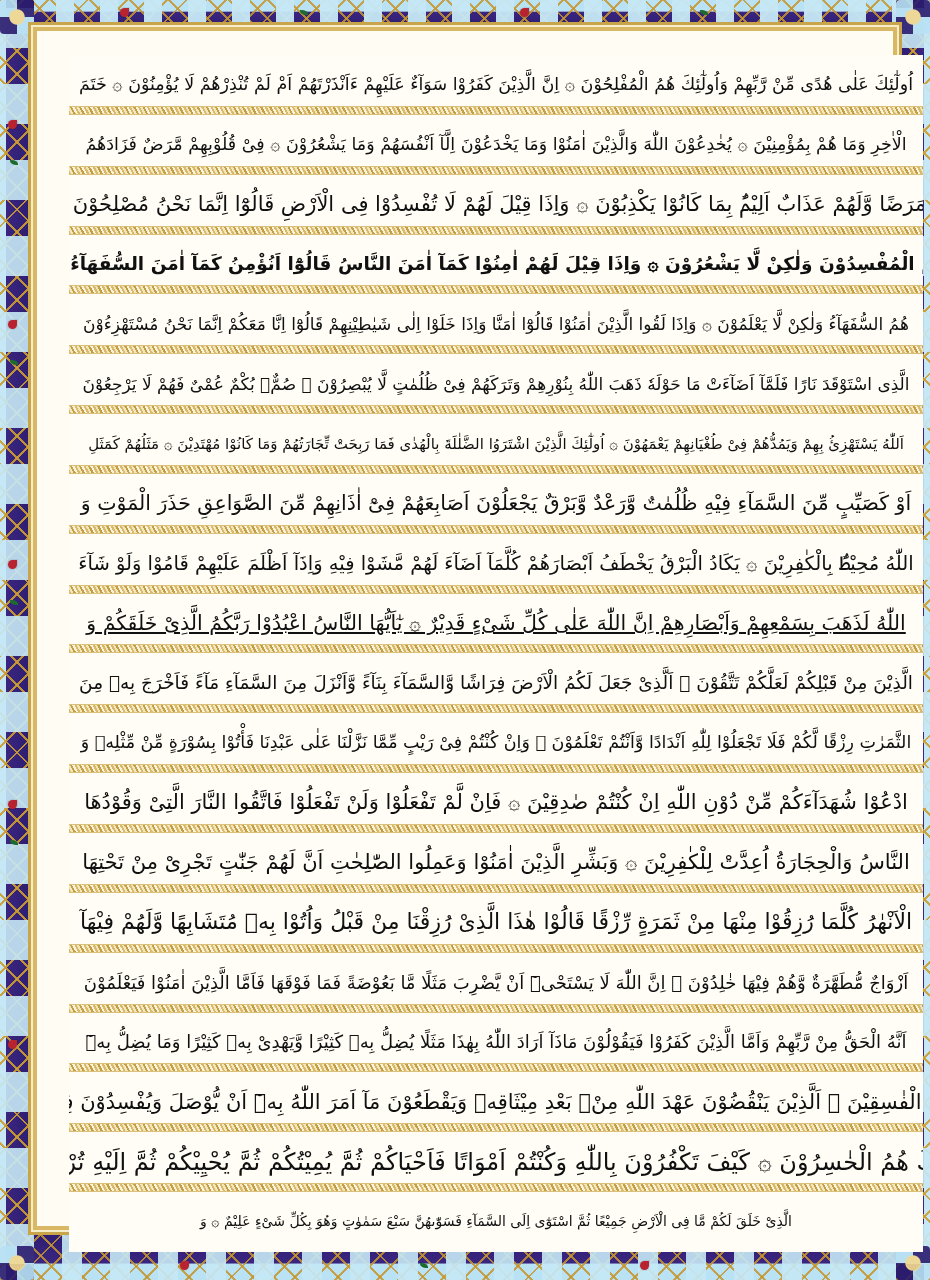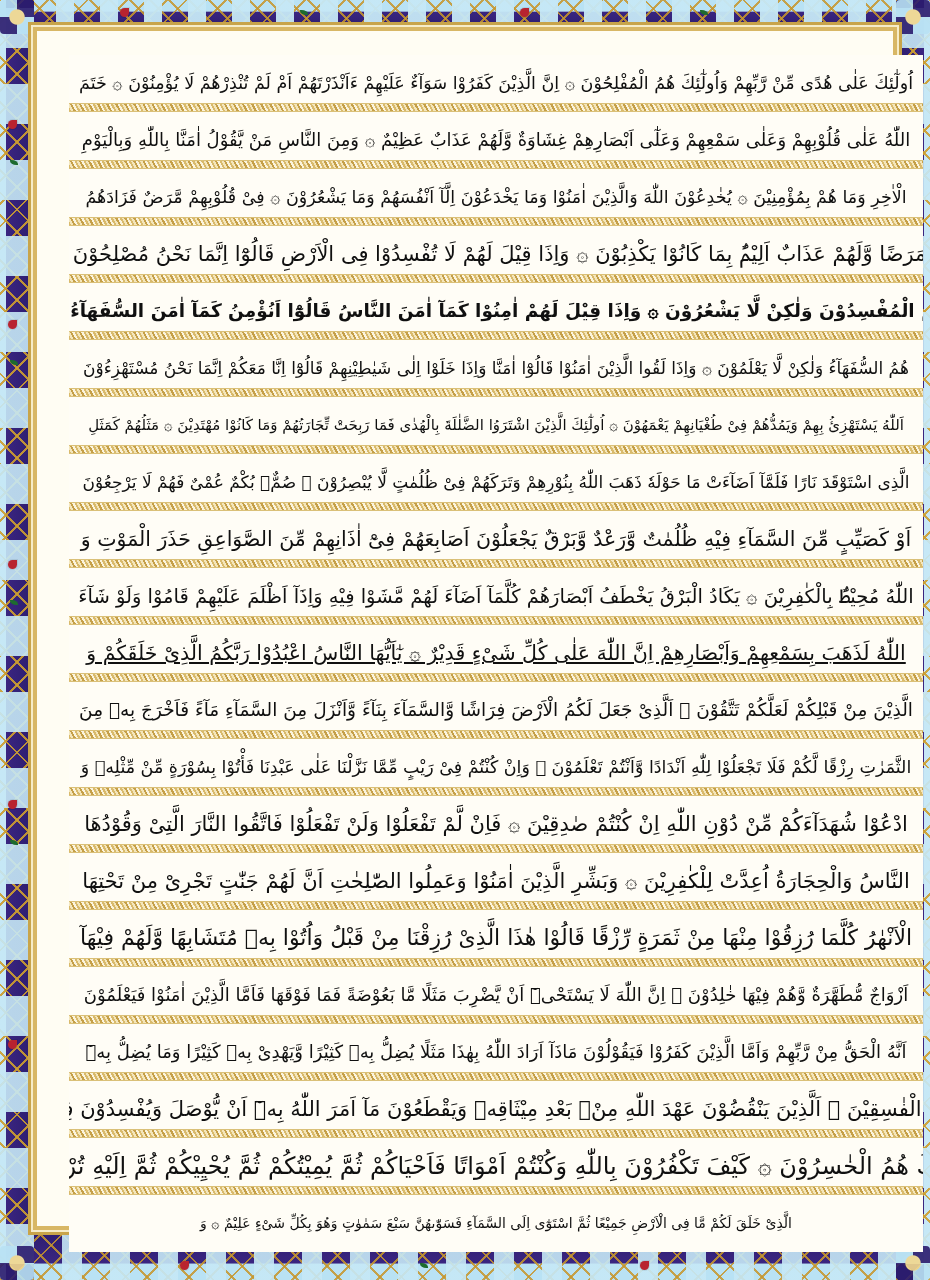--- a/index.html
+++ b/index.html
@@ -230,39 +230,36 @@
   <div class="leaf" style="left:420px; bottom:12px;"></div>
   <div class="floral" style="left:640px; bottom:10px;"></div>
 
   <div id="gold-frame">
     <div id="text-panel">
 
       <div class="quran-line">
           <span class="ayah-text" style="font-size: 17.5px; transform: scaleX(1);">اُولٰٓئِكَ عَلٰى هُدًى مِّنْ رَّبِّهِمْ وَاُولٰٓئِكَ هُمُ الْمُفْلِحُوْنَ ۞ اِنَّ الَّذِيْنَ كَفَرُوْا سَوَآءٌ عَلَيْهِمْ ءَاَنْذَرْتَهُمْ اَمْ لَمْ تُنْذِرْهُمْ لَا يُؤْمِنُوْنَ ۞ خَتَمَ</span>
         </div>
       <div class="quran-line">
-          <span class="ayah-text" style="font-size: 18px; transform: scaleX(1);">اللّٰهُ عَلٰى قُلُوْبِهِمْ وَعَلٰى سَمْعِهِمْ وَعَلٰٓى اَبْصَارِهِمْ غِشَاوَةٌ وَّلَهُمْ عَذَابٌ عَظِيْمٌ ۞ وَمِنَ النَّاسِ مَنْ يَّقُوْلُ اٰمَنَّا بِاللّٰهِ وَبِالْيَوْمِ</span>
-        </div>
-      <div class="quran-line">
           <span class="ayah-text" style="font-size: 17.5px; transform: scaleX(1);">الْاٰخِرِ وَمَا هُمْ بِمُؤْمِنِيْنَ ۞ يُخٰدِعُوْنَ اللّٰهَ وَالَّذِيْنَ اٰمَنُوْا وَمَا يَخْدَعُوْنَ اِلَّآ اَنْفُسَهُمْ وَمَا يَشْعُرُوْنَ ۞ فِىْ قُلُوْبِهِمْ مَّرَضٌ فَزَادَهُمُ</span>
         </div>
       <div class="quran-line">
           <span class="ayah-text" style="font-size: 21px; transform: scaleX(1);">اللّٰهُ مَرَضًا وَّلَهُمْ عَذَابٌ اَلِيْمٌۢ بِمَا كَانُوْا يَكْذِبُوْنَ ۞ وَاِذَا قِيْلَ لَهُمْ لَا تُفْسِدُوْا فِى الْاَرْضِ قَالُوْٓا اِنَّمَا نَحْنُ مُصْلِحُوْنَ ۞ اَلَآ</span>
         </div>
       <div class="quran-line">
           <span class="ayah-text" style="font-size: 18.5px; transform: scaleX(1); font-weight: bold;">اِنَّهُمْ هُمُ الْمُفْسِدُوْنَ وَلٰكِنْ لَّا يَشْعُرُوْنَ ۞ وَاِذَا قِيْلَ لَهُمْ اٰمِنُوْا كَمَآ اٰمَنَ النَّاسُ قَالُوْٓا اَنُؤْمِنُ كَمَآ اٰمَنَ السُّفَهَآءُ اَلَآ اِنَّهُمْ</span>
         </div>
       <div class="quran-line">
           <span class="ayah-text" style="font-size: 17px; transform: scaleX(1);">هُمُ السُّفَهَآءُ وَلٰكِنْ لَّا يَعْلَمُوْنَ ۞ وَاِذَا لَقُوا الَّذِيْنَ اٰمَنُوْا قَالُوْٓا اٰمَنَّا وَاِذَا خَلَوْا اِلٰى شَيٰطِيْنِهِمْ قَالُوْٓا اِنَّا مَعَكُمْ اِنَّمَا نَحْنُ مُسْتَهْزِءُوْنَ</span>
         </div>
       <div class="quran-line">
+          <span class="ayah-text" style="font-size: 17px; transform: scaleX(1);">الَّذِى اسْتَوْقَدَ نَارًا فَلَمَّآ اَضَآءَتْ مَا حَوْلَهٗ ذَهَبَ اللّٰهُ بِنُوْرِهِمْ وَتَرَكَهُمْ فِىْ ظُلُمٰتٍ لَّا يُبْصِرُوْنَ ۞ صُمٌّۢ بُكْمٌ عُمْىٌ فَهُمْ لَا يَرْجِعُوْنَ</span>
+        </div>
+      <div class="quran-line">
           <span class="ayah-text" style="font-size: 15px; transform: scaleX(1);">اَللّٰهُ يَسْتَهْزِئُ بِهِمْ وَيَمُدُّهُمْ فِىْ طُغْيَانِهِمْ يَعْمَهُوْنَ ۞ اُولٰٓئِكَ الَّذِيْنَ اشْتَرَوُا الضَّلٰلَةَ بِالْهُدٰى فَمَا رَبِحَتْ تِّجَارَتُهُمْ وَمَا كَانُوْا مُهْتَدِيْنَ ۞ مَثَلُهُمْ كَمَثَلِ</span>
-        </div>
-      <div class="quran-line">
-          <span class="ayah-text" style="font-size: 17px; transform: scaleX(1);">الَّذِى اسْتَوْقَدَ نَارًا فَلَمَّآ اَضَآءَتْ مَا حَوْلَهٗ ذَهَبَ اللّٰهُ بِنُوْرِهِمْ وَتَرَكَهُمْ فِىْ ظُلُمٰتٍ لَّا يُبْصِرُوْنَ ۞ صُمٌّۢ بُكْمٌ عُمْىٌ فَهُمْ لَا يَرْجِعُوْنَ</span>
         </div>
       <div class="quran-line">
           <span class="ayah-text" style="font-size: 20.5px; transform: scaleX(1);">اَوْ كَصَيِّبٍ مِّنَ السَّمَآءِ فِيْهِ ظُلُمٰتٌ وَّرَعْدٌ وَّبَرْقٌ يَجْعَلُوْنَ اَصَابِعَهُمْ فِىْٓ اٰذَانِهِمْ مِّنَ الصَّوَاعِقِ حَذَرَ الْمَوْتِ وَ</span>
         </div>
       <div class="quran-line">
           <span class="ayah-text" style="font-size: 19.5px; transform: scaleX(1);">اللّٰهُ مُحِيْطٌۢ بِالْكٰفِرِيْنَ ۞ يَكَادُ الْبَرْقُ يَخْطَفُ اَبْصَارَهُمْ كُلَّمَآ اَضَآءَ لَهُمْ مَّشَوْا فِيْهِ وَاِذَآ اَظْلَمَ عَلَيْهِمْ قَامُوْا وَلَوْ شَآءَ</span>
         </div>
       <div class="quran-line">
           <span class="ayah-text" style="font-size: 20.5px; transform: scaleX(1); text-decoration: underline;">اللّٰهُ لَذَهَبَ بِسَمْعِهِمْ وَاَبْصَارِهِمْ اِنَّ اللّٰهَ عَلٰى كُلِّ شَىْءٍ قَدِيْرٌ ۞ يٰٓاَيُّهَا النَّاسُ اعْبُدُوْا رَبَّكُمُ الَّذِىْ خَلَقَكُمْ وَ</span>
         </div>

